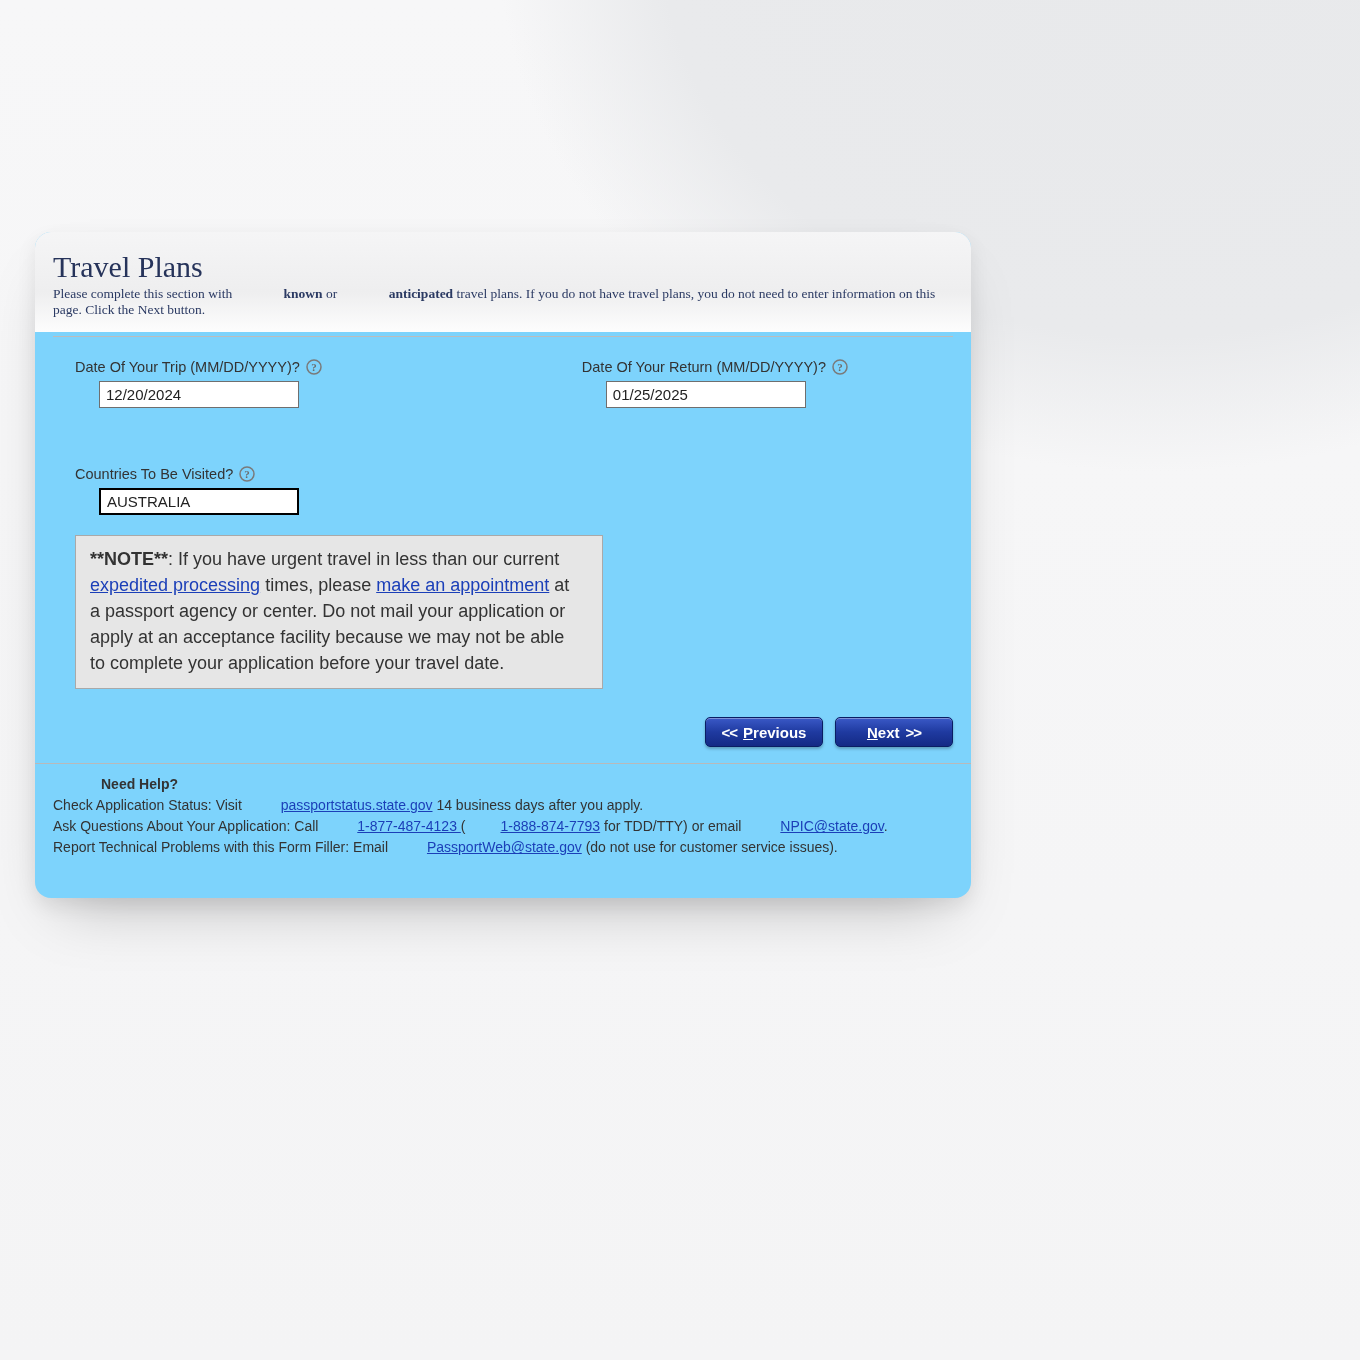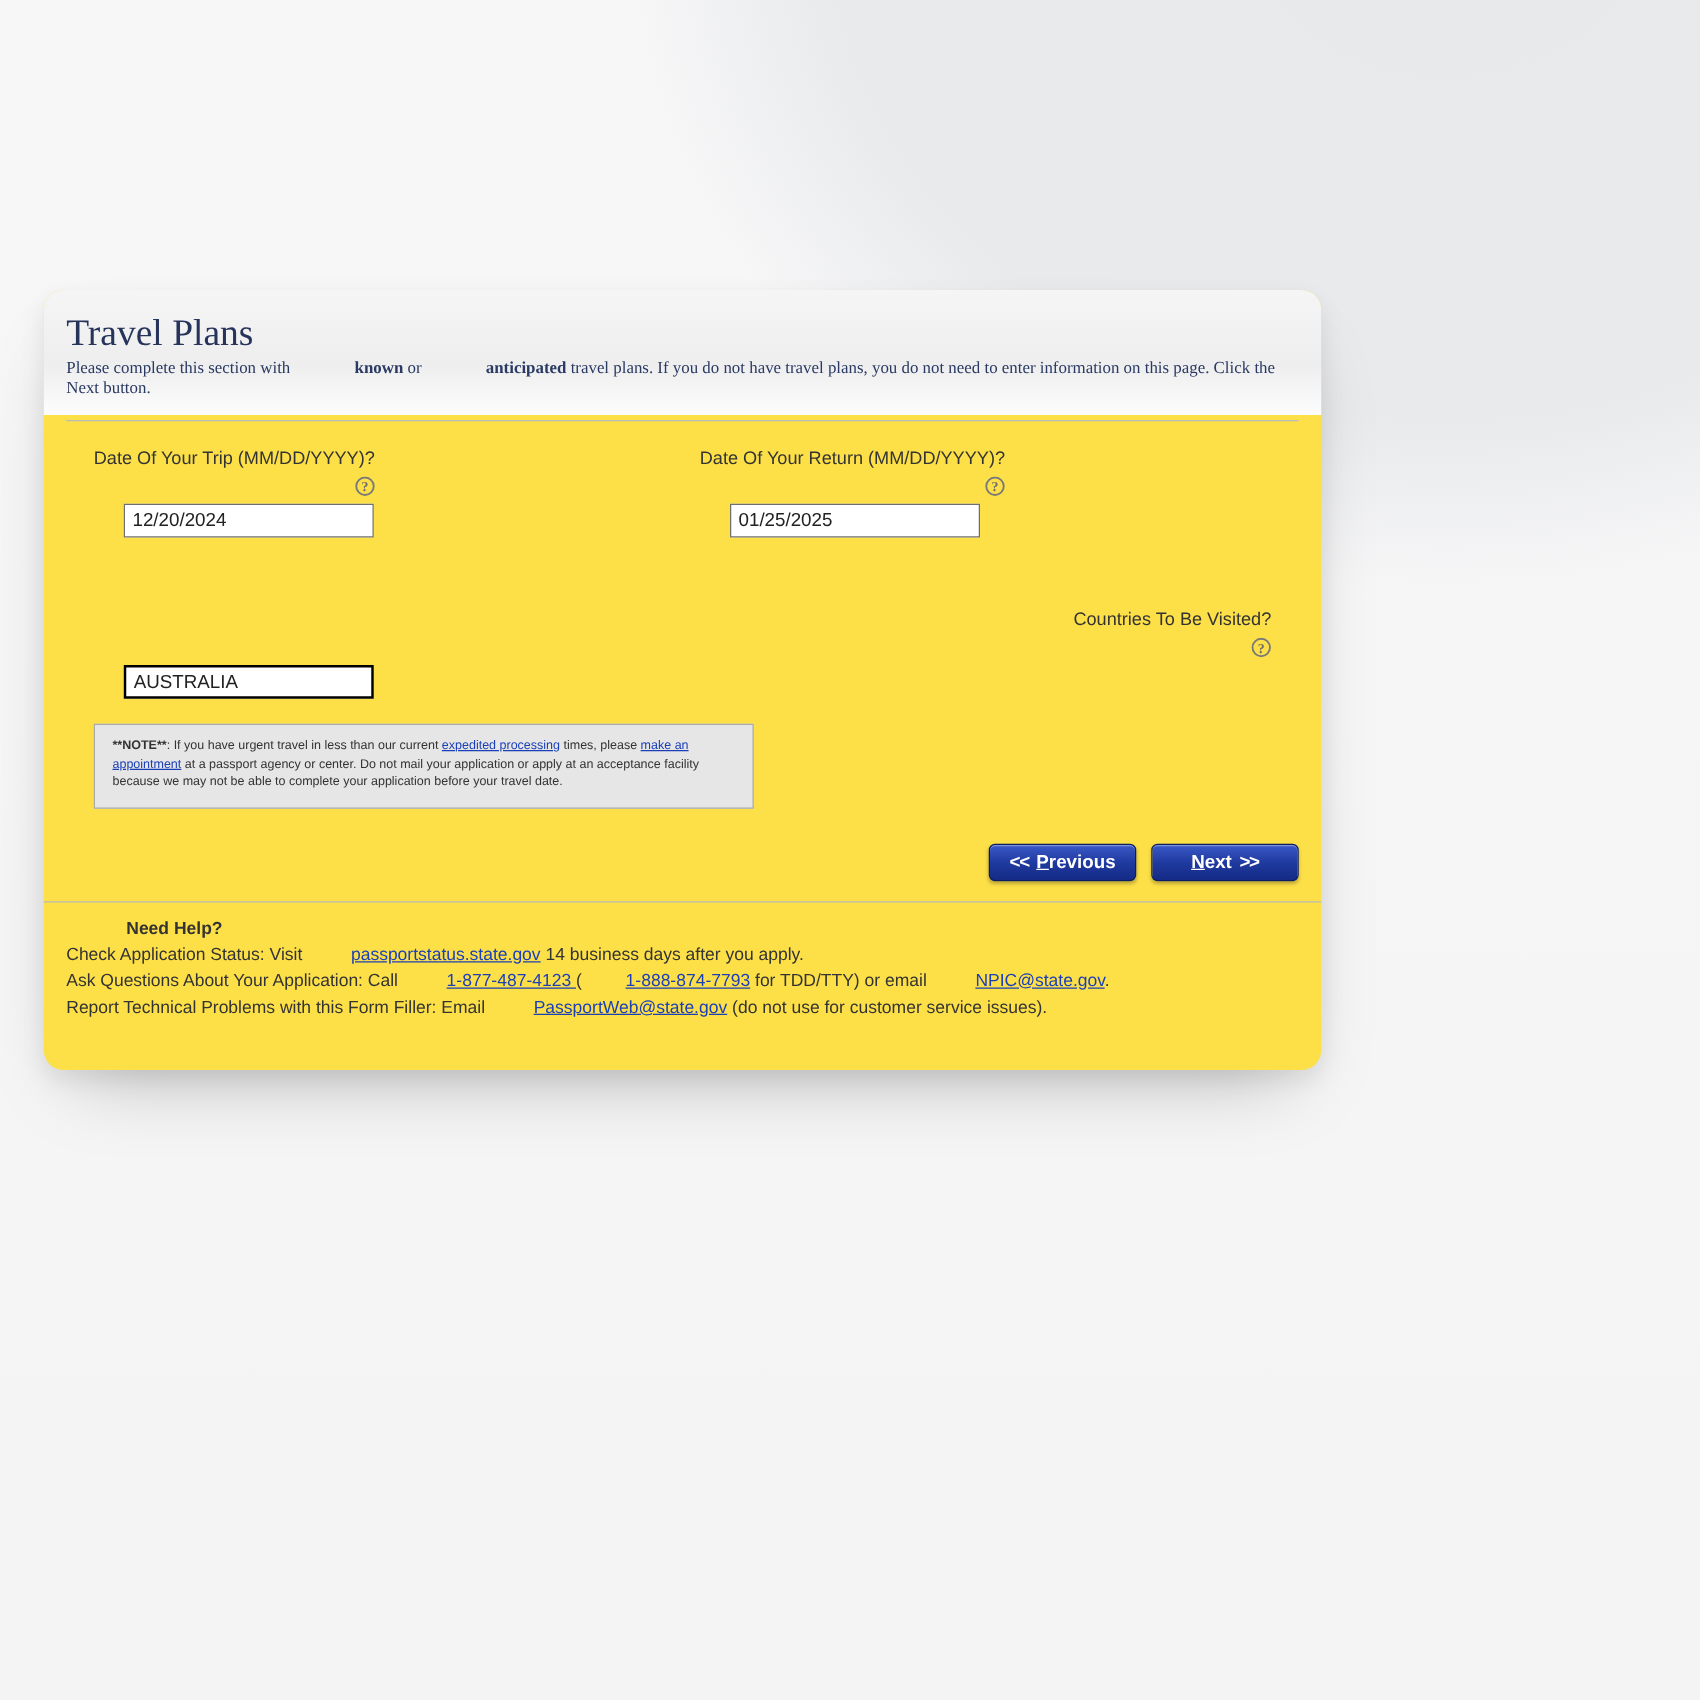--- a/index.html
+++ b/index.html
@@ -13,22 +13,22 @@
   
   .bg {
     position: absolute; inset: 0;
     background:
       radial-gradient(ellipse 1100px 900px at 85% -5%, #e8e9eb 0%, #e9eaec 45%, rgba(233,234,236,0) 60%),
       linear-gradient(#f7f7f8, #f4f4f5);
   }
   .panel {
     position: absolute;
     left: 35px; top: 232px;
-    width: 1022px;
-    background: #fde047;
+    width: 936px;
+    background: #7dd3fc;
     border-radius: 16px;
     box-shadow: 0 30px 60px -25px rgba(0,0,0,0.25), 0 8px 20px rgba(0,0,0,0.08);
     padding: 0 0 40px 0;
   }
   .panel-head {
     padding: 18px 18px 8px 18px;
     background: linear-gradient(#f5f5f6, #eeeeef 60%, #fdfdfd);
     border-top-left-radius: 16px;
     border-top-right-radius: 16px;
   }
@@ -60,21 +60,20 @@
     gap: 260px;
   }
   .field { }
   .label {
     font-size: 14.5px;
     color: #333;
     margin-bottom: 6px;
     display: flex;
     align-items: flex-end;
     gap: 6px;
-    flex-direction: column;
   }
   .help-icon {
     width: 16px; height: 16px;
     display: inline-flex; align-items: center; justify-content: center;
     cursor: pointer;
   }
   .text-input {
     border: 1px solid #6f6f6f;
     padding: 4px 6px;
     font-size: 15px;
@@ -87,21 +86,21 @@
   .text-input.w-country { width: 200px; height: 27px; border: 2px solid #000; }
 
   .field-countries { margin-top: 58px; }
 
   .note-box {
     margin: 20px 0 0 0;
     width: 528px;
     background: #e6e6e6;
     border: 1px solid #a9a9a9;
     padding: 10px 31px 12px 14px;
-    font-size: 10px;
+    font-size: 18px;
     color: #333;
     line-height: 1.45;
   }
   .note-box a { color: #1b3fb8; text-decoration: underline; }
 
   .btn-row {
     display: flex;
     justify-content: flex-end;
     gap: 12px;
     padding: 18px 18px 0 18px;

